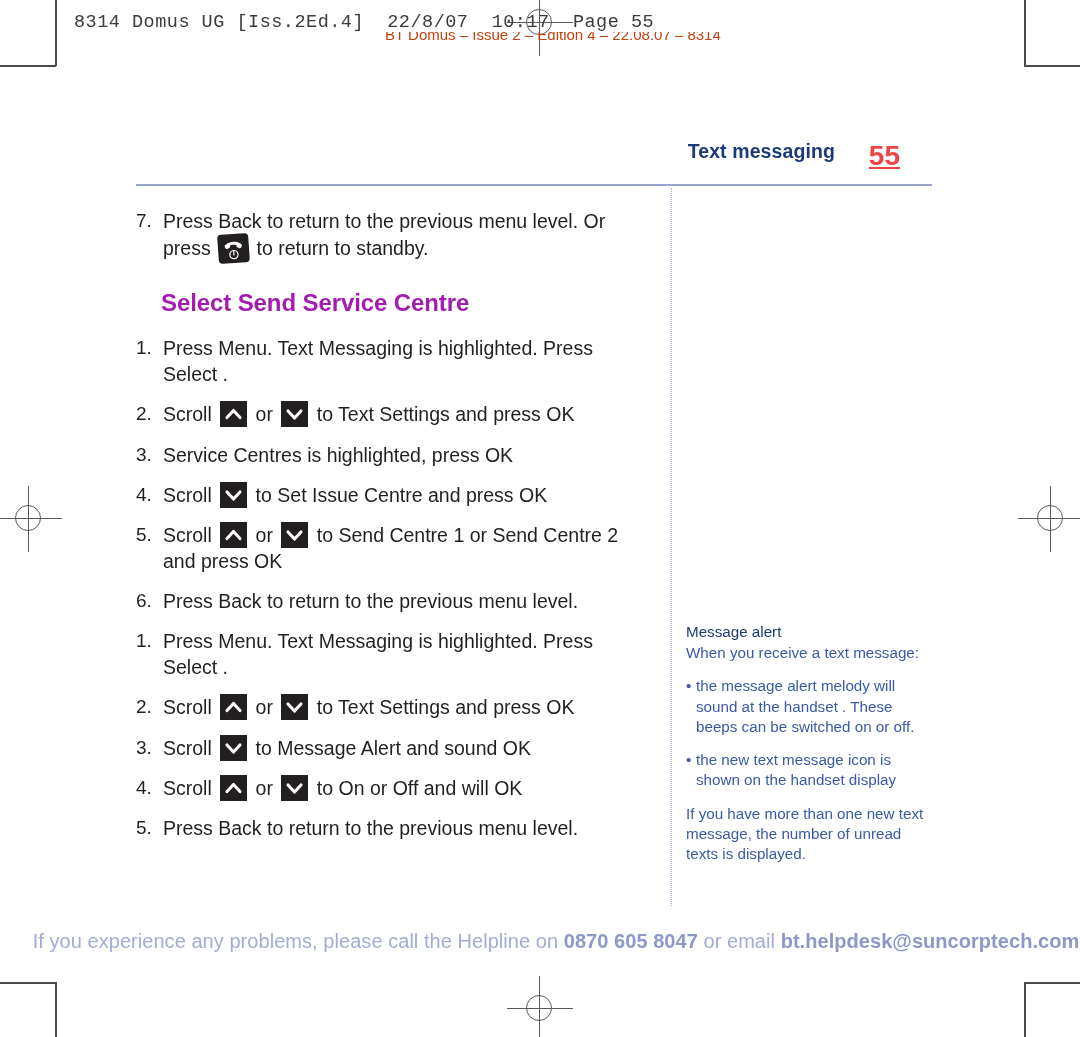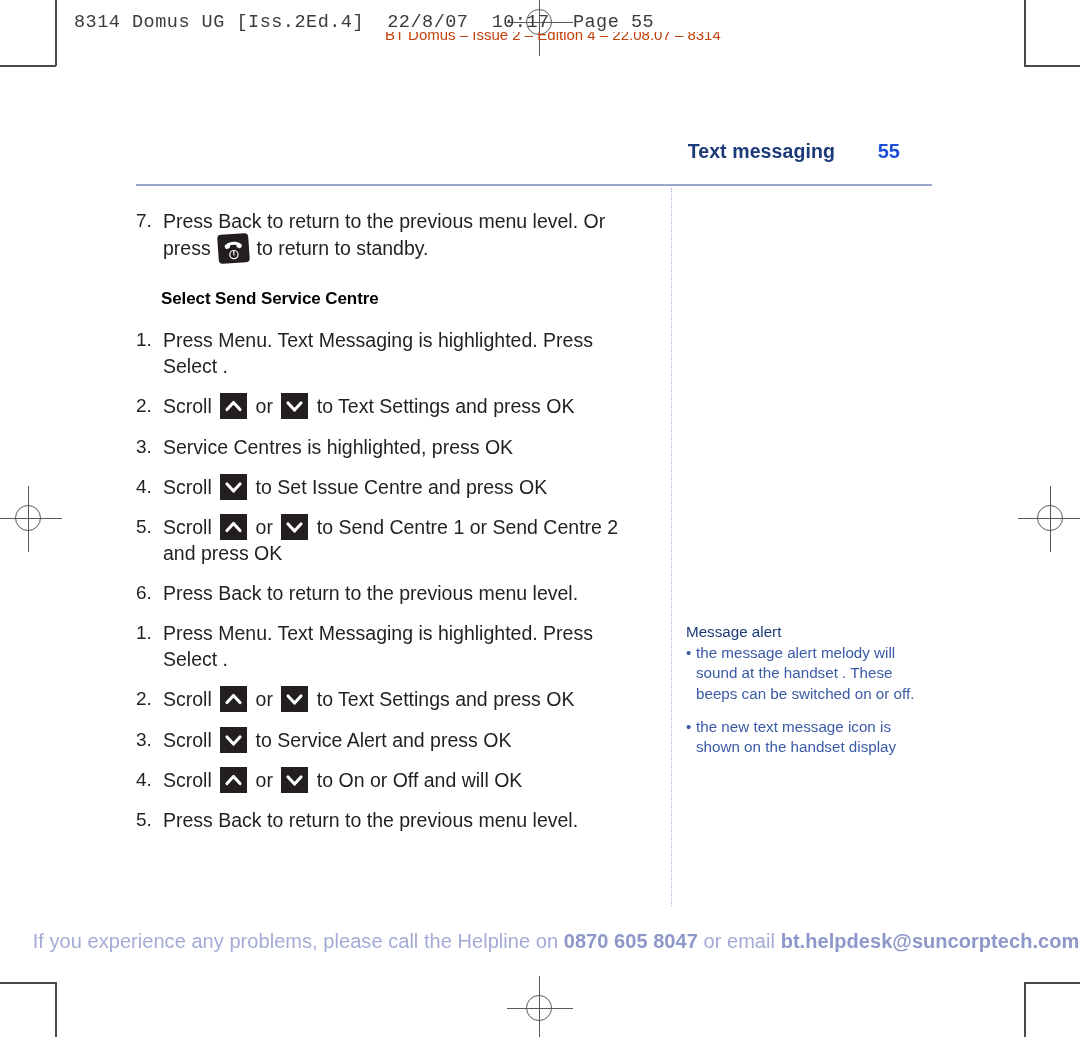--- a/index.html
+++ b/index.html
@@ -87,23 +87,24 @@
     top: 140px;
     font-size: 19.5px;
     font-weight: 600;
     color: #1b3a77;
     letter-spacing: 0.1px;
   }
   .page-number {
     position: absolute;
     right: 100px;
     top: 140px;
-    font-size: 20px;
+    font-size: 28px;
     font-weight: 600;
-    color: #1d4ed8;
+    color: #ef4444;
+    text-decoration: underline;
   }
 
   .head-rule {
     position: absolute;
     left: 120px;
     top: 184px;
     width: 796px;
     height: 1.6px;
     background: #9ba6cf;
   }
@@ -137,23 +138,23 @@
     width: 27px;
     flex: 0 0 27px;
     font-size: 19px;
     color: #231f20;
   }
   .step .body {
     flex: 1 1 auto;
   }
 
   .section-head {
-    font-size: 17px;
+    font-size: 24px;
     font-weight: 700;
-    color: #000000;
+    color: #a21caf;
     letter-spacing: -0.1px;
     margin: 26px 0 18px 25px;
   }
 
   
   .key {
     display: inline-block;
     width: 27px;
     height: 26px;
     background: #231f20;
@@ -333,45 +334,47 @@
         <span class="body"><span>Scroll </span><span class="key"><svg viewBox="0 0 27 26" xmlns="http://www.w3.org/2000/svg">
               <path d="M7 16.5 L13.5 9.5 L20 16.5" fill="none" stroke="#ffffff" stroke-width="3.1" stroke-linecap="round" stroke-linejoin="round"></path>
             </svg></span><span> or </span><span class="key"><svg viewBox="0 0 27 26" xmlns="http://www.w3.org/2000/svg">
               <path d="M7 10 L13.5 17 L20 10" fill="none" stroke="#ffffff" stroke-width="3.1" stroke-linecap="round" stroke-linejoin="round"></path>
             </svg></span><span> to Text  Settings   and press OK</span></span>
       </div>
       <div class="step">
         <span class="num">3.</span>
         <span class="body"><span>Scroll </span><span class="key"><svg viewBox="0 0 27 26" xmlns="http://www.w3.org/2000/svg">
               <path d="M7 10 L13.5 17 L20 10" fill="none" stroke="#ffffff" stroke-width="3.1" stroke-linecap="round" stroke-linejoin="round"></path>
-            </svg></span><span> to Service Alert   and press OK</span></span>
+            </svg></span><span> to Message Alert   and sound OK</span></span>
       </div>
       <div class="step">
         <span class="num">4.</span>
         <span class="body"><span>Scroll </span><span class="key"><svg viewBox="0 0 27 26" xmlns="http://www.w3.org/2000/svg">
               <path d="M7 16.5 L13.5 9.5 L20 16.5" fill="none" stroke="#ffffff" stroke-width="3.1" stroke-linecap="round" stroke-linejoin="round"></path>
             </svg></span><span> or </span><span class="key"><svg viewBox="0 0 27 26" xmlns="http://www.w3.org/2000/svg">
               <path d="M7 10 L13.5 17 L20 10" fill="none" stroke="#ffffff" stroke-width="3.1" stroke-linecap="round" stroke-linejoin="round"></path>
             </svg></span><span> to On or Off  and will OK</span></span>
       </div>
       <div class="step">
         <span class="num">5.</span>
         <span class="body"><span>Press Back to return to the previous menu level.</span></span>
       </div>
     </div>
 
   <div class="side-col">
     <div class="side-title">Message alert</div>
+    <div class="side-p">When you receive a text message:</div>
     <div class="side-bullet">
       <span class="dot">•</span>
       <span class="txt">the message alert melody will sound at the handset . These beeps can be switched on or off.</span>
     </div>
     <div class="side-bullet">
       <span class="dot">•</span>
       <span class="txt">the new text message icon is shown on the handset display</span>
     </div>
+    <div class="side-p">If you have more than one new text message, the number of unread texts is displayed.</div>
   </div>
 
   <div class="footer">
     <span>If you experience any problems, please call the Helpline on </span><b>0870 605 8047</b><span> or email </span><b>bt.helpdesk@suncorptech.com</b>
   </div>
 
 </div>
 
 </body></html>

